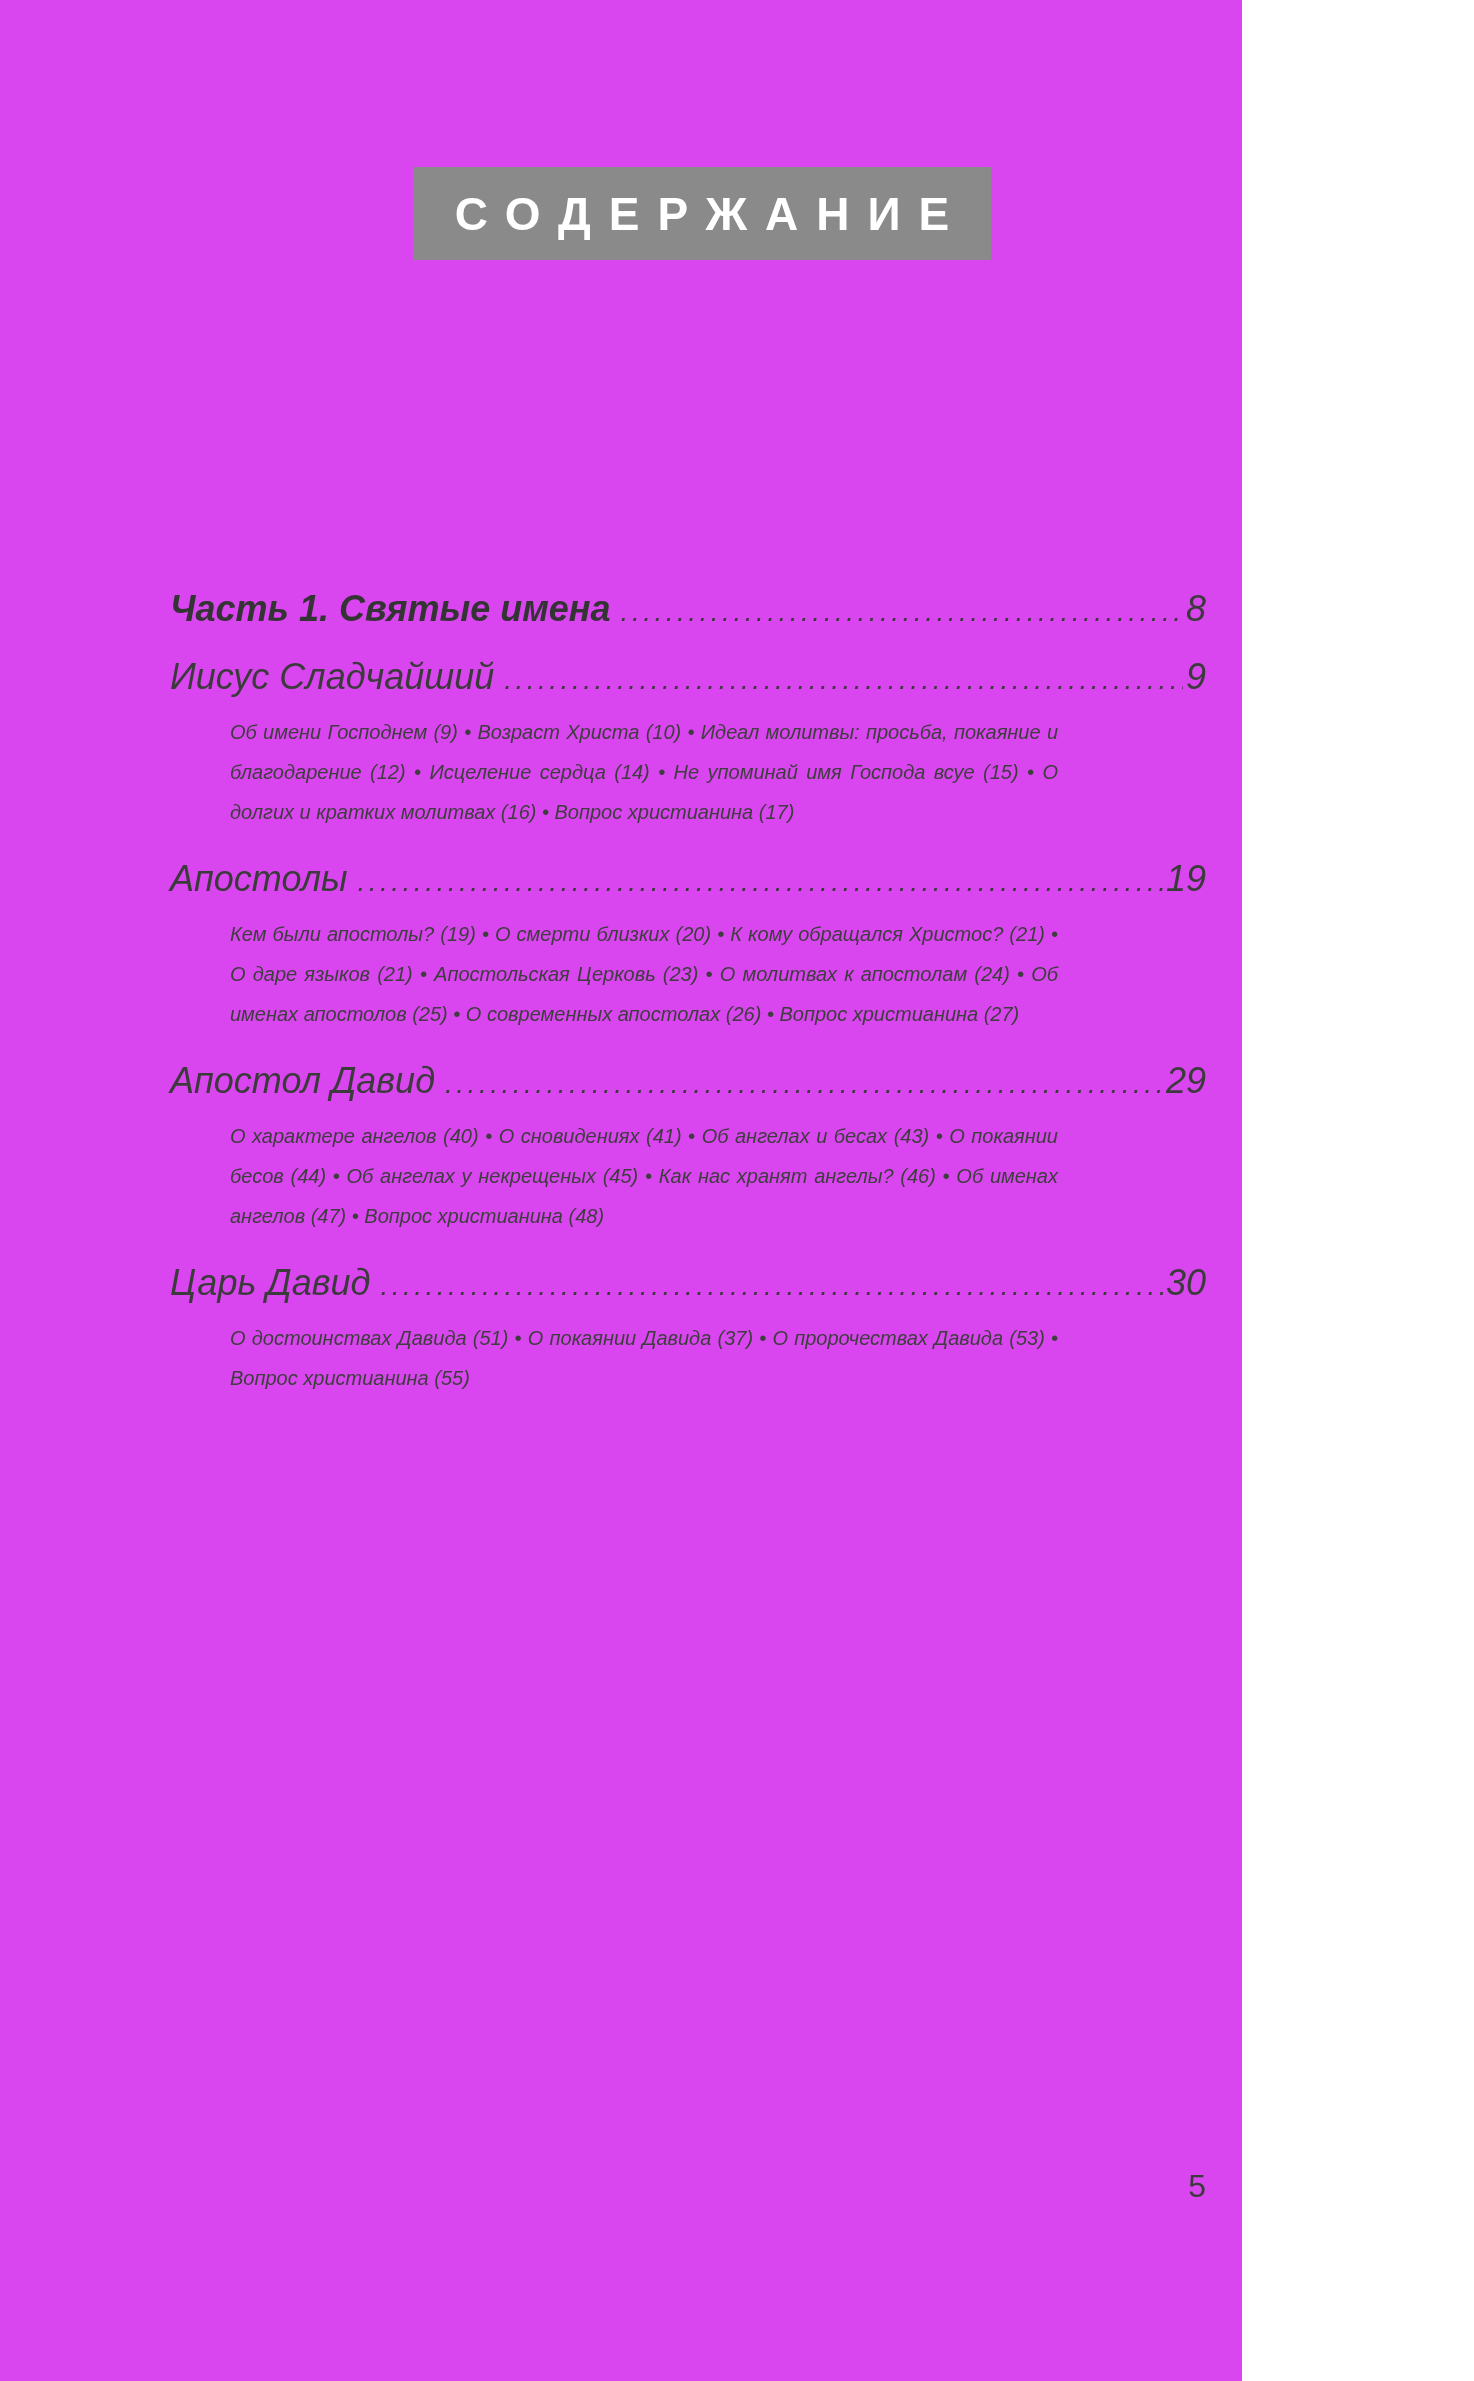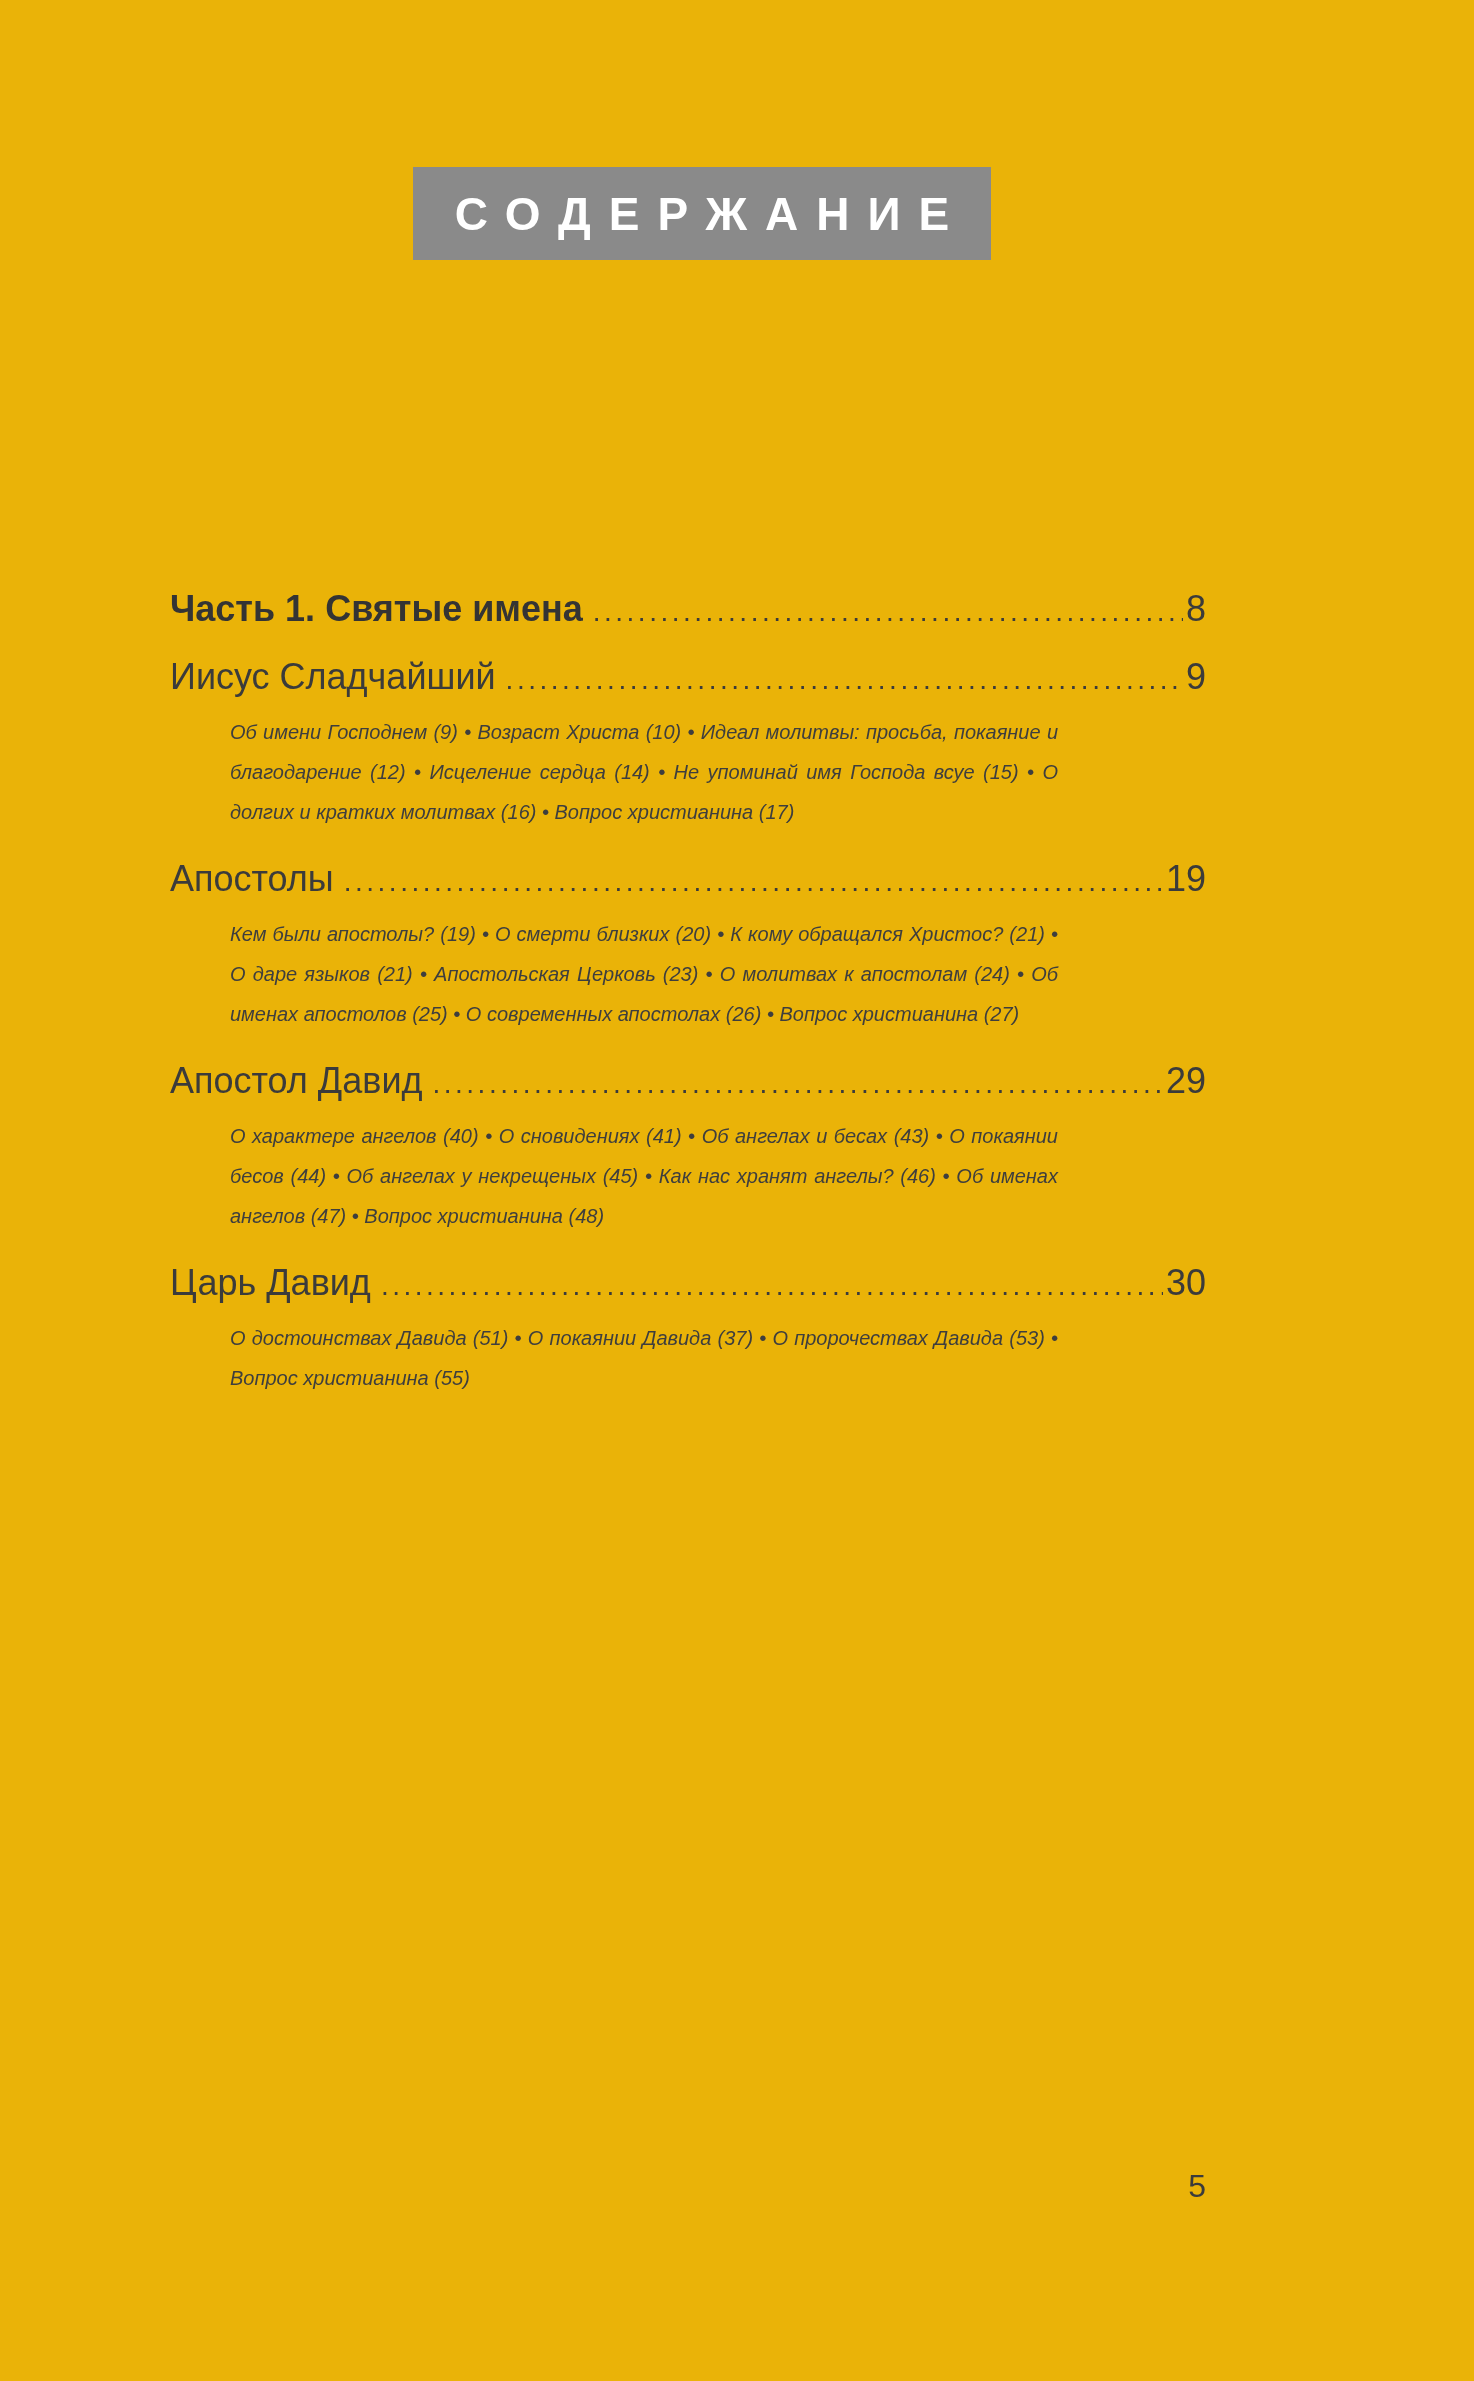--- a/index.html
+++ b/index.html
@@ -1,22 +1,22 @@
 <!DOCTYPE html>
 <html lang="ru"><head>
 <meta charset="utf-8">
 <title>Содержание</title>
 <style>
   * { margin: 0; padding: 0; box-sizing: border-box; }
   html, body { background: #ffffff; }
   .page {
     position: relative;
-    width: 1474px;
+    width: 1242px;
     height: 2381px;
-    background: #eab308;
+    background: #d946ef;
     font-family: "Liberation Sans", sans-serif;
     color: #3b3b3b;
     overflow: hidden;
   }
   .header-box {
     position: absolute;
     left: 413px;
     top: 167px;
     width: 578px;
     height: 93px;
@@ -37,20 +37,21 @@
     position: absolute;
     left: 170px;
     top: 588px;
     width: 1036px;
   }
   .toc-row {
     display: flex;
     align-items: flex-end;
     font-size: 36px;
     color: #3b3b3b;
+    font-style: italic;
   }
   .toc-row .label { white-space: nowrap; }
   .part .label { font-weight: 700; color: #343434; }
   .part .pageno { font-weight: 400; }
   .chapter { margin-top: 26px; }
   .leader {
     flex: 1 1 auto;
     min-width: 0;
     overflow: hidden;
     white-space: nowrap;

